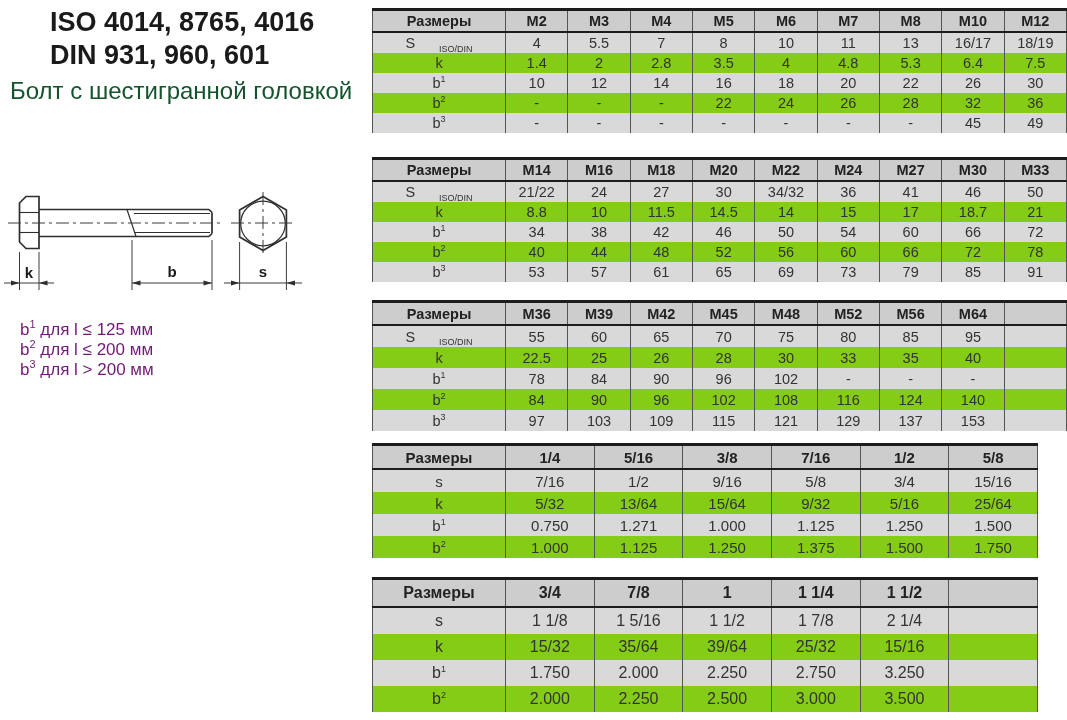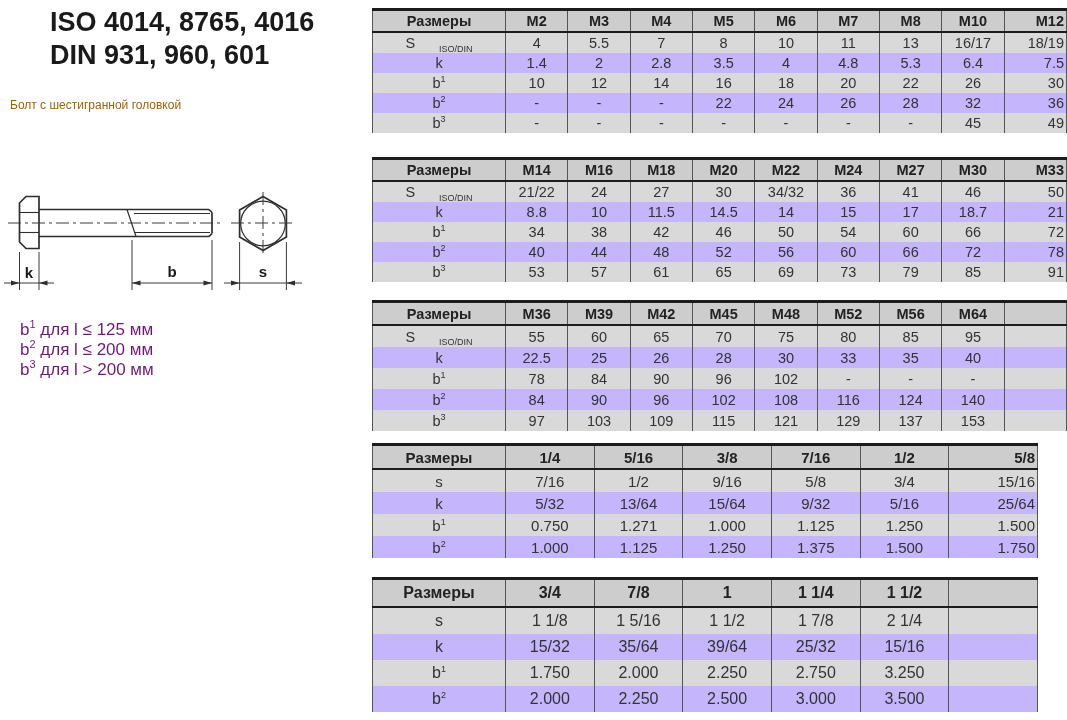--- a/index.html
+++ b/index.html
@@ -3,34 +3,34 @@
 <meta charset="utf-8">
 <style>
   html,body{margin:0;padding:0;}
   body{
     width:1067px;height:720px;position:relative;background:#ffffff;
     font-family:"Liberation Sans", sans-serif;color:#262626;overflow:hidden;
   }
   
   .title-block{position:absolute;left:10px;top:6px;margin-left:40px;}
   .title-line{font-size:27px;font-weight:bold;color:#1a1a1a;line-height:33px;letter-spacing:0px;}
-  .subtitle-block{position:absolute;left:10px;top:92px;font-size:12px;line-height:27px;color:#a16207;}
+  .subtitle-block{position:absolute;left:10px;top:77px;font-size:24px;line-height:27px;color:#14532d;}
   .notes-block{position:absolute;left:20px;top:320px;font-size:17px;line-height:20px;color:#701a75;}
   .note-line sup{font-size:11px;vertical-align:super;line-height:0;}
   .drawing{position:absolute;left:0;top:188px;}
   
   table.tbl{
     position:absolute;left:372px;border-collapse:collapse;table-layout:fixed;
-    background:#c4b5fd;color:#333333;
+    background:#84cc16;color:#333333;
   }
   .tbl th,.tbl td{
     border-left:1px solid #555555;text-align:center;vertical-align:middle;
     padding:0 2px;overflow:hidden;white-space:nowrap;
   }
-  .tbl th:last-child,.tbl td:last-child{border-right:1px solid #555555;text-align:right;}
+  .tbl th:last-child,.tbl td:last-child{border-right:1px solid #555555;}
   .tbl thead th{
     background:#cdcdcd;font-weight:bold;color:#222222;
     border-top:3px solid #1c1c1c;border-bottom:2px solid #1c1c1c;
   }
   .tbl tr.stripe td{background:#d9d9d9;}
   .tbl td.rowlabel{font-weight:normal;}
   .tbl sub{font-size:9px;vertical-align:sub;line-height:0;margin-left:24px;}
   .tbl sup{font-size:9px;vertical-align:super;line-height:0;}
   .t1{top:8px;}  .t2{top:157px;} .t3{top:300px;} .t4{top:443px;} .t5{top:577px;}
   .tw-full{width:695px;} .tw-inch{width:666px;}

